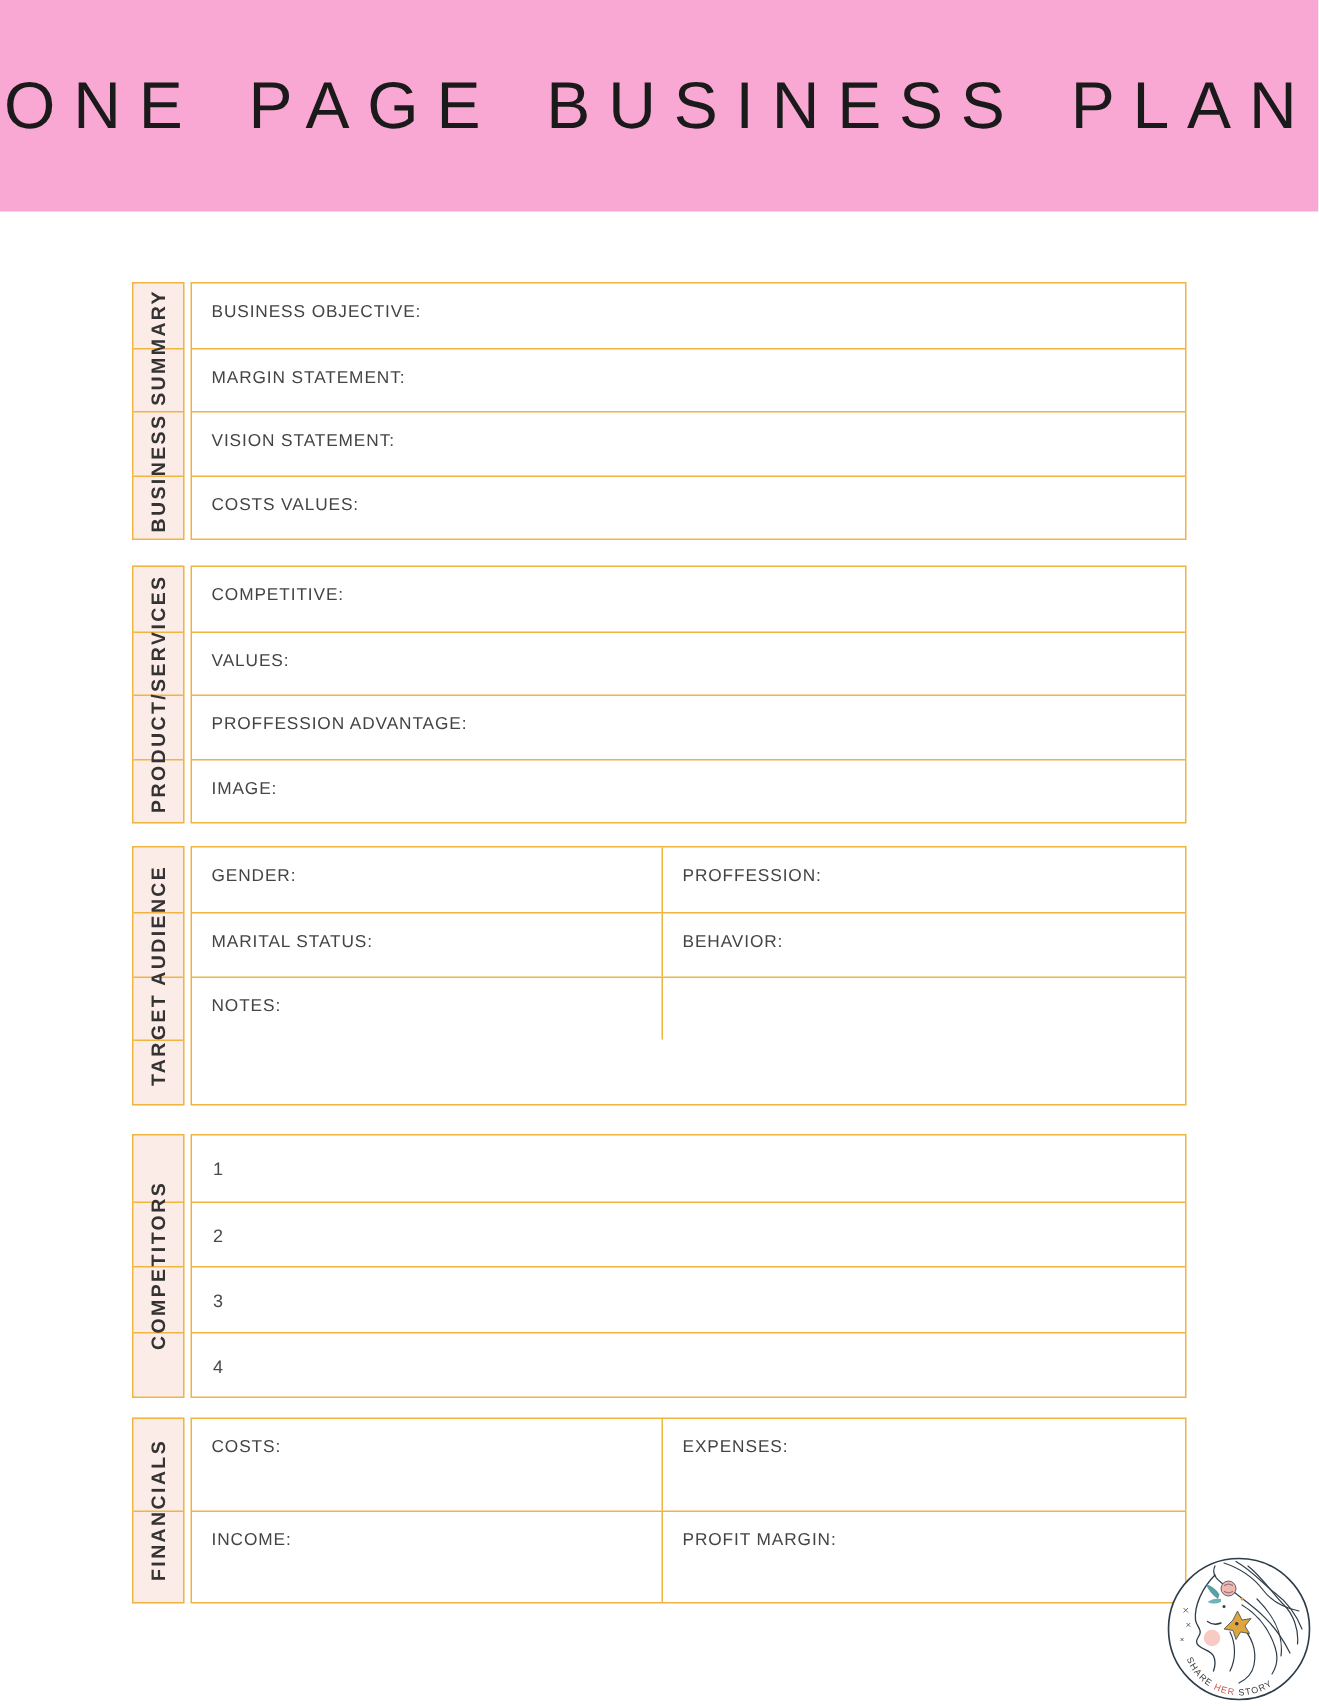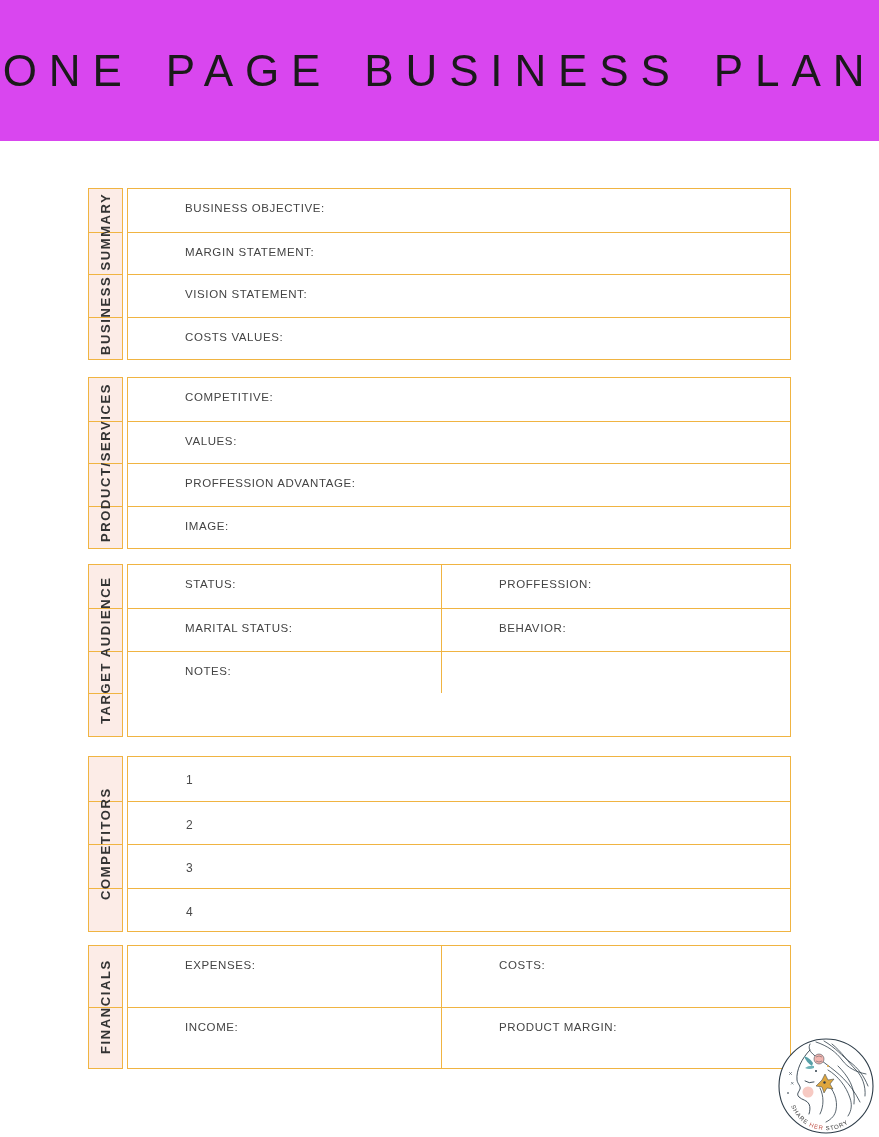--- a/index.html
+++ b/index.html
@@ -2,21 +2,21 @@
 <html><head>
 <meta charset="utf-8">
 <style>
   html,body{margin:0;padding:0;}
   body{
     width:879px;height:1137px;position:relative;background:#ffffff;
     font-family:"Liberation Sans", sans-serif;overflow:hidden;
   }
   
   .banner{
-    width:879px;height:141px;background:#d946ef;
+    width:879px;height:141px;background:#f9a8d4;
     display:flex;align-items:center;justify-content:center;
   }
   .page-title{
     font-family:"Liberation Sans", sans-serif;
     font-weight:300;font-size:44px;color:#1a1a1a;
     letter-spacing:0.27em;word-spacing:0.18em;white-space:nowrap;
   }
   
   .content{position:absolute;left:88px;top:188px;width:703px;}
   .section{display:flex;align-items:stretch;}
@@ -47,21 +47,20 @@
     display:grid;background:#ffffff;
   }
   .row{border-top:1.5px solid #f0b442;display:flex;}
   .row:first-child{border-top:none;}
   .row.cols{display:grid;grid-template-columns:313px 1fr;}
   .cell{box-sizing:border-box;width:100%;padding:9px 6px 0 13px;}
   .row.cols .cell + .cell{border-left:1.5px solid #f0b442;}
   .flabel{
     font-size:11.5px;letter-spacing:0.6px;color:#444444;
     font-weight:normal;
-    margin-left:44px;
   }
   .num .flabel{font-size:12px;letter-spacing:0.4px;color:#4a4a4a;}
   .num{padding-top:13px;padding-left:14px;}
   
   .logo{position:absolute;left:776px;top:1036px;width:100px;height:100px;}
 </style>
 </head>
 <body>
 
 <header class="banner">
@@ -138,21 +137,21 @@
     <div class="strip r4">
       <div class="strip-cell"></div>
         <div class="strip-cell"></div>
       <div class="strip-cell"></div>
         <div class="strip-cell"></div>
       <div class="strip-label">TARGET AUDIENCE</div>
     </div>
     <div class="rows r4">
       <div class="row cols">
         <div class="cell">
-          <span class="flabel">STATUS:</span>
+          <span class="flabel">GENDER:</span>
         </div>
         <div class="cell">
           <span class="flabel">PROFFESSION:</span>
         </div>
       </div>
       <div class="row cols">
         <div class="cell">
           <span class="flabel">MARITAL STATUS:</span>
         </div>
         <div class="cell">
@@ -204,32 +203,32 @@
 
   <div class="section s5">
     <div class="strip r2">
       <div class="strip-cell"></div>
         <div class="strip-cell"></div>
       <div class="strip-label">FINANCIALS</div>
     </div>
     <div class="rows r2">
       <div class="row cols">
         <div class="cell">
+          <span class="flabel">COSTS:</span>
+        </div>
+        <div class="cell">
           <span class="flabel">EXPENSES:</span>
         </div>
-        <div class="cell">
-          <span class="flabel">COSTS:</span>
-        </div>
       </div>
       <div class="row cols">
         <div class="cell">
           <span class="flabel">INCOME:</span>
         </div>
         <div class="cell">
-          <span class="flabel">PRODUCT MARGIN:</span>
+          <span class="flabel">PROFIT MARGIN:</span>
         </div>
       </div>
     </div>
   </div>
 
 </main>
 
 <div class="logo">
   <svg viewBox="0 0 100 100" width="100" height="100">
     <circle cx="50" cy="50" r="47" fill="#ffffff" stroke="#2e3d49" stroke-width="1.1"></circle>

